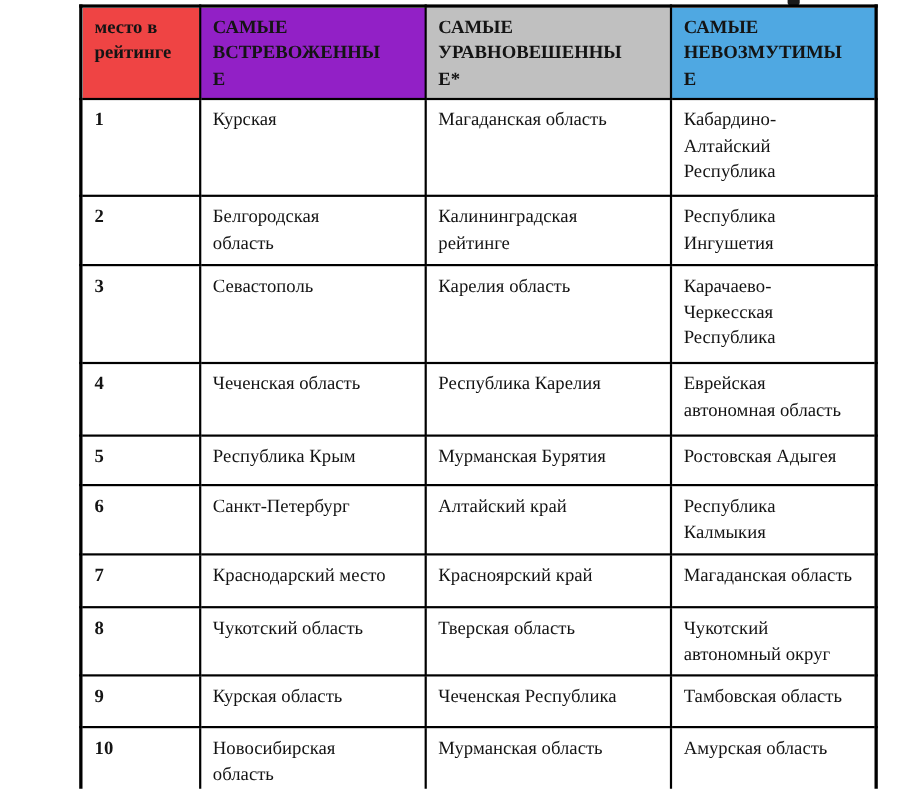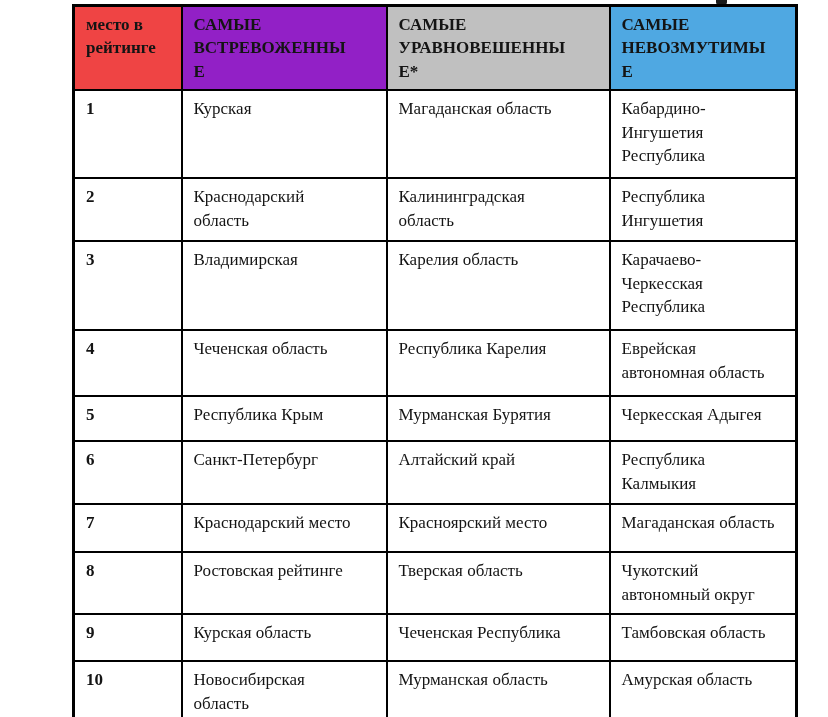--- a/index.html
+++ b/index.html
@@ -100,69 +100,69 @@
 НЕВОЗМУТИМЫ
 Е</th>
       </tr>
     </thead>
     <tbody>
       <tr>
         <td class="rank-cell">1</td>
         <td>Курская</td>
         <td>Магаданская область</td>
         <td>Кабардино-
-Ингушетия
+Алтайский
 Республика</td>
       </tr>
       <tr>
         <td class="rank-cell">2</td>
-        <td>Краснодарский
+        <td>Белгородская
 область</td>
         <td>Калининградская
-область</td>
+рейтинге</td>
         <td>Республика
 Ингушетия</td>
       </tr>
       <tr>
         <td class="rank-cell">3</td>
-        <td>Владимирская</td>
+        <td>Севастополь</td>
         <td>Карелия область</td>
         <td>Карачаево-
 Черкесская
 Республика</td>
       </tr>
       <tr>
         <td class="rank-cell">4</td>
         <td>Чеченская область</td>
         <td>Республика Карелия</td>
         <td>Еврейская
 автономная область</td>
       </tr>
       <tr>
         <td class="rank-cell">5</td>
         <td>Республика Крым</td>
         <td>Мурманская Бурятия</td>
-        <td>Черкесская Адыгея</td>
+        <td>Ростовская Адыгея</td>
       </tr>
       <tr>
         <td class="rank-cell">6</td>
         <td>Санкт-Петербург</td>
         <td>Алтайский край</td>
         <td>Республика
 Калмыкия</td>
       </tr>
       <tr>
         <td class="rank-cell">7</td>
         <td>Краснодарский место</td>
-        <td>Красноярский место</td>
+        <td>Красноярский край</td>
         <td>Магаданская область</td>
       </tr>
       <tr>
         <td class="rank-cell">8</td>
-        <td>Ростовская рейтинге</td>
+        <td>Чукотский область</td>
         <td>Тверская область</td>
         <td>Чукотский
 автономный округ</td>
       </tr>
       <tr>
         <td class="rank-cell">9</td>
         <td>Курская область</td>
         <td>Чеченская Республика</td>
         <td>Тамбовская область</td>
       </tr>

